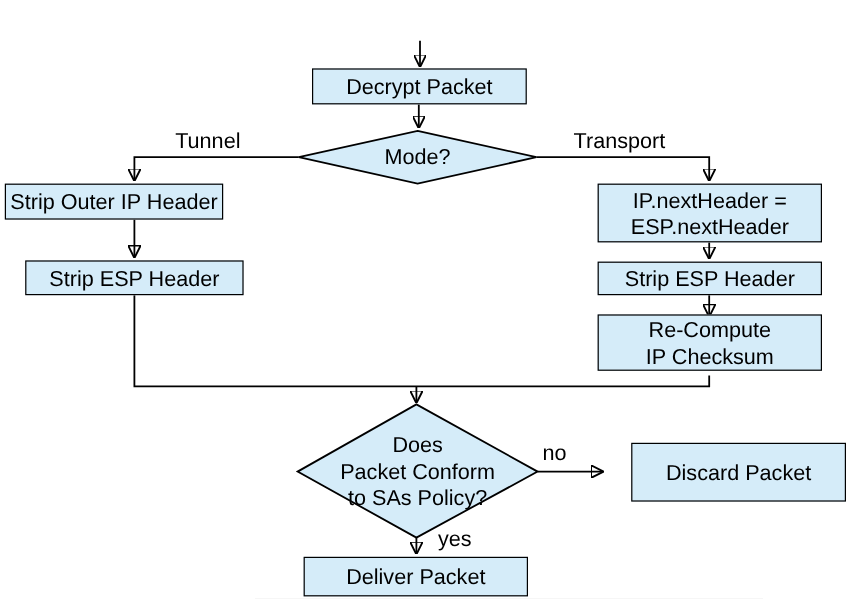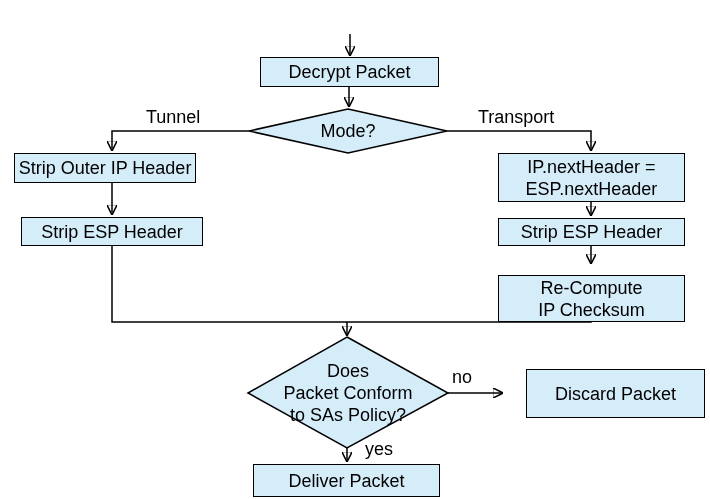--- a/index.html
+++ b/index.html
@@ -74,30 +74,30 @@
     <path d="M448,393 H502" marker-end="url(#arrowhead)"></path>
     <path d="M347,448 V461" marker-end="url(#arrowhead)"></path>
 
     <polygon class="diamond" points="348,109 447,131 348,153 249,131"></polygon>
     <polygon class="diamond" points="347,337 448,393 347,448 248,393"></polygon>
   </svg>
 
 
   <div class="node" style="left:260px;top:57px;width:179px;height:30px;">Decrypt Packet</div>
 
-  <div class="node" style="left:14px;top:153px;width:182px;height:30px;">Strip Outer IP Header</div>
+  <div class="node" style="left:4px;top:153px;width:182px;height:30px;">Strip Outer IP Header</div>
 
   <div class="node" style="left:21px;top:217px;width:182px;height:29px;">Strip ESP Header</div>
 
   <div class="node" style="left:498px;top:153px;width:187px;height:49px;">IP.nextHeader =
 ESP.nextHeader</div>
 
   <div class="node" style="left:498px;top:218px;width:187px;height:28px;">Strip ESP Header</div>
 
-  <div class="node" style="left:498px;top:275px;width:187px;height:47px;">Re-Compute
+  <div class="node" style="left:498px;top:262px;width:187px;height:47px;">Re-Compute
 IP Checksum</div>
 
   <div class="node" style="left:526px;top:369px;width:179px;height:49px;">Discard Packet</div>
 
   <div class="node" style="left:253px;top:464px;width:187px;height:33px;">Deliver Packet</div>
 
   <div class="diamond-text" style="left:298px;top:120px;width:100px;height:22px;">Mode?</div>
 
   <div class="diamond-text" style="left:258px;top:360px;width:180px;height:66px;">Does
 Packet Conform

